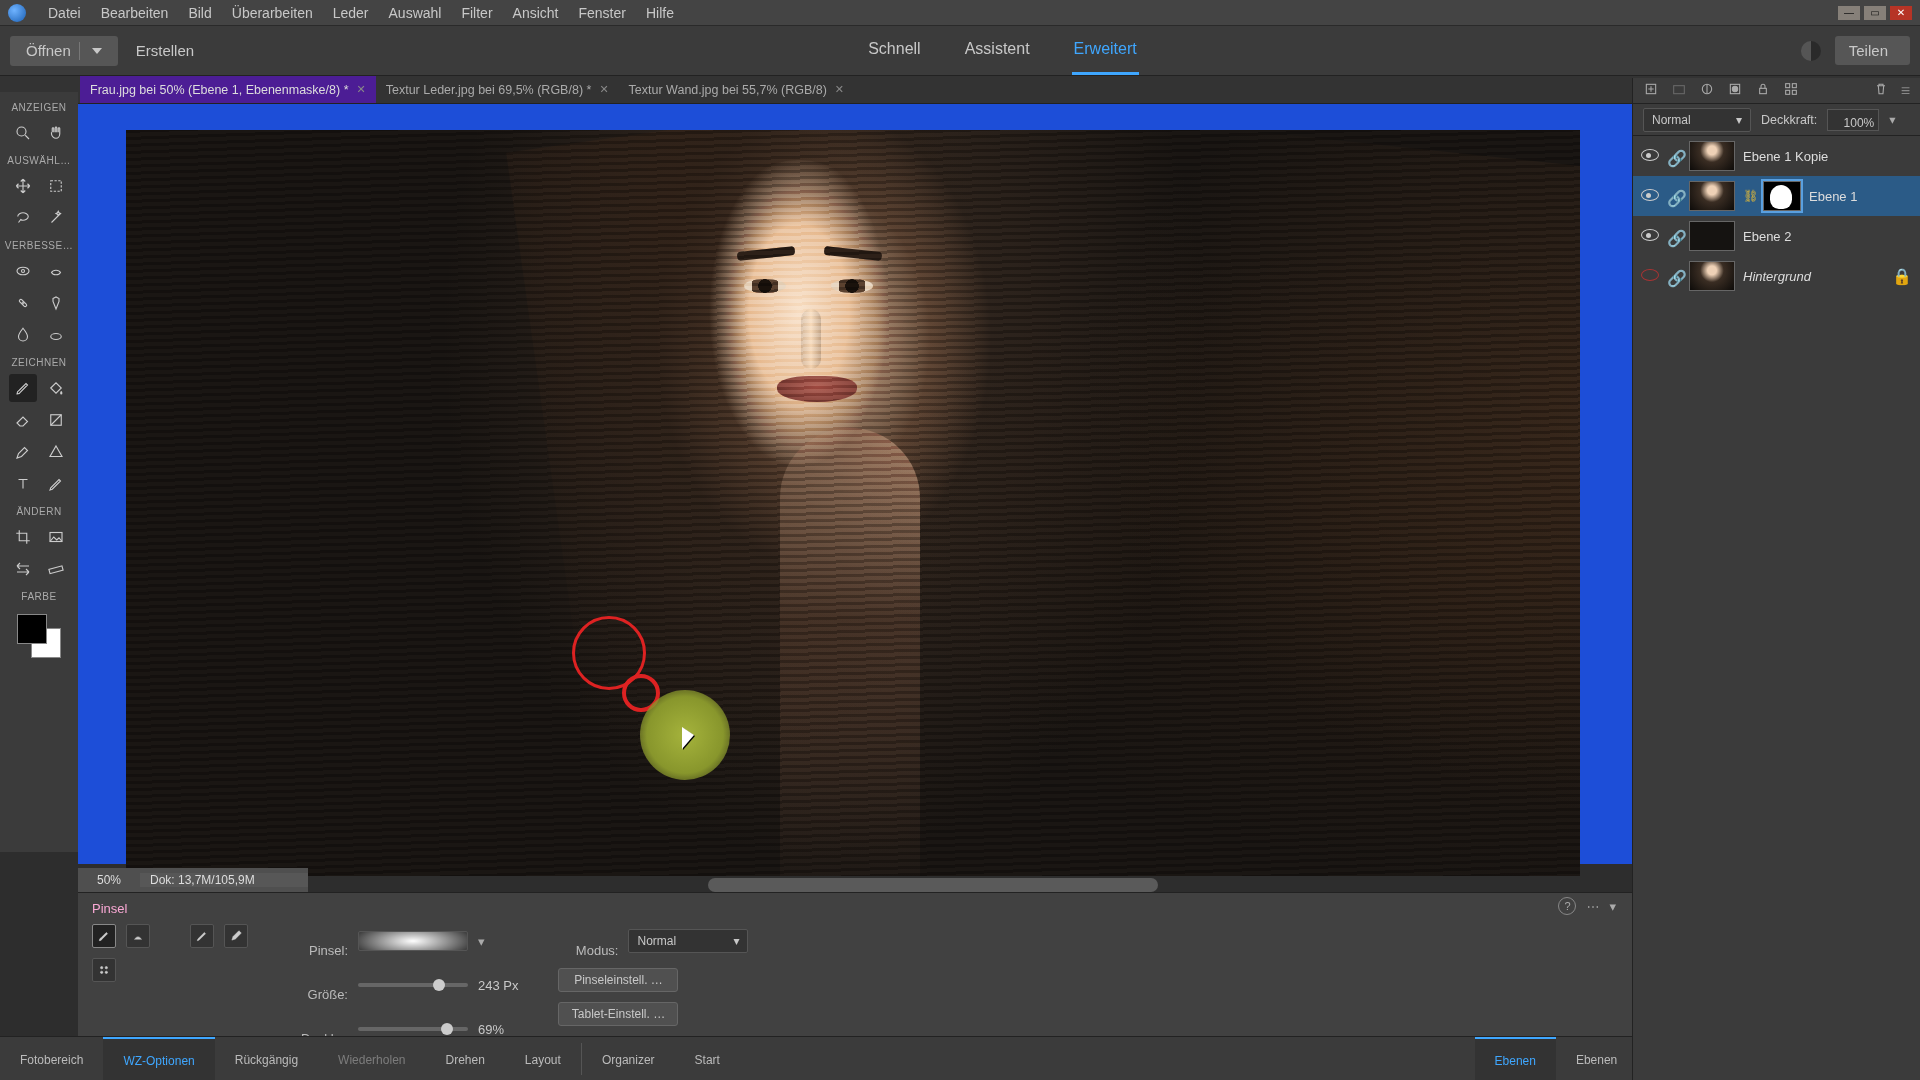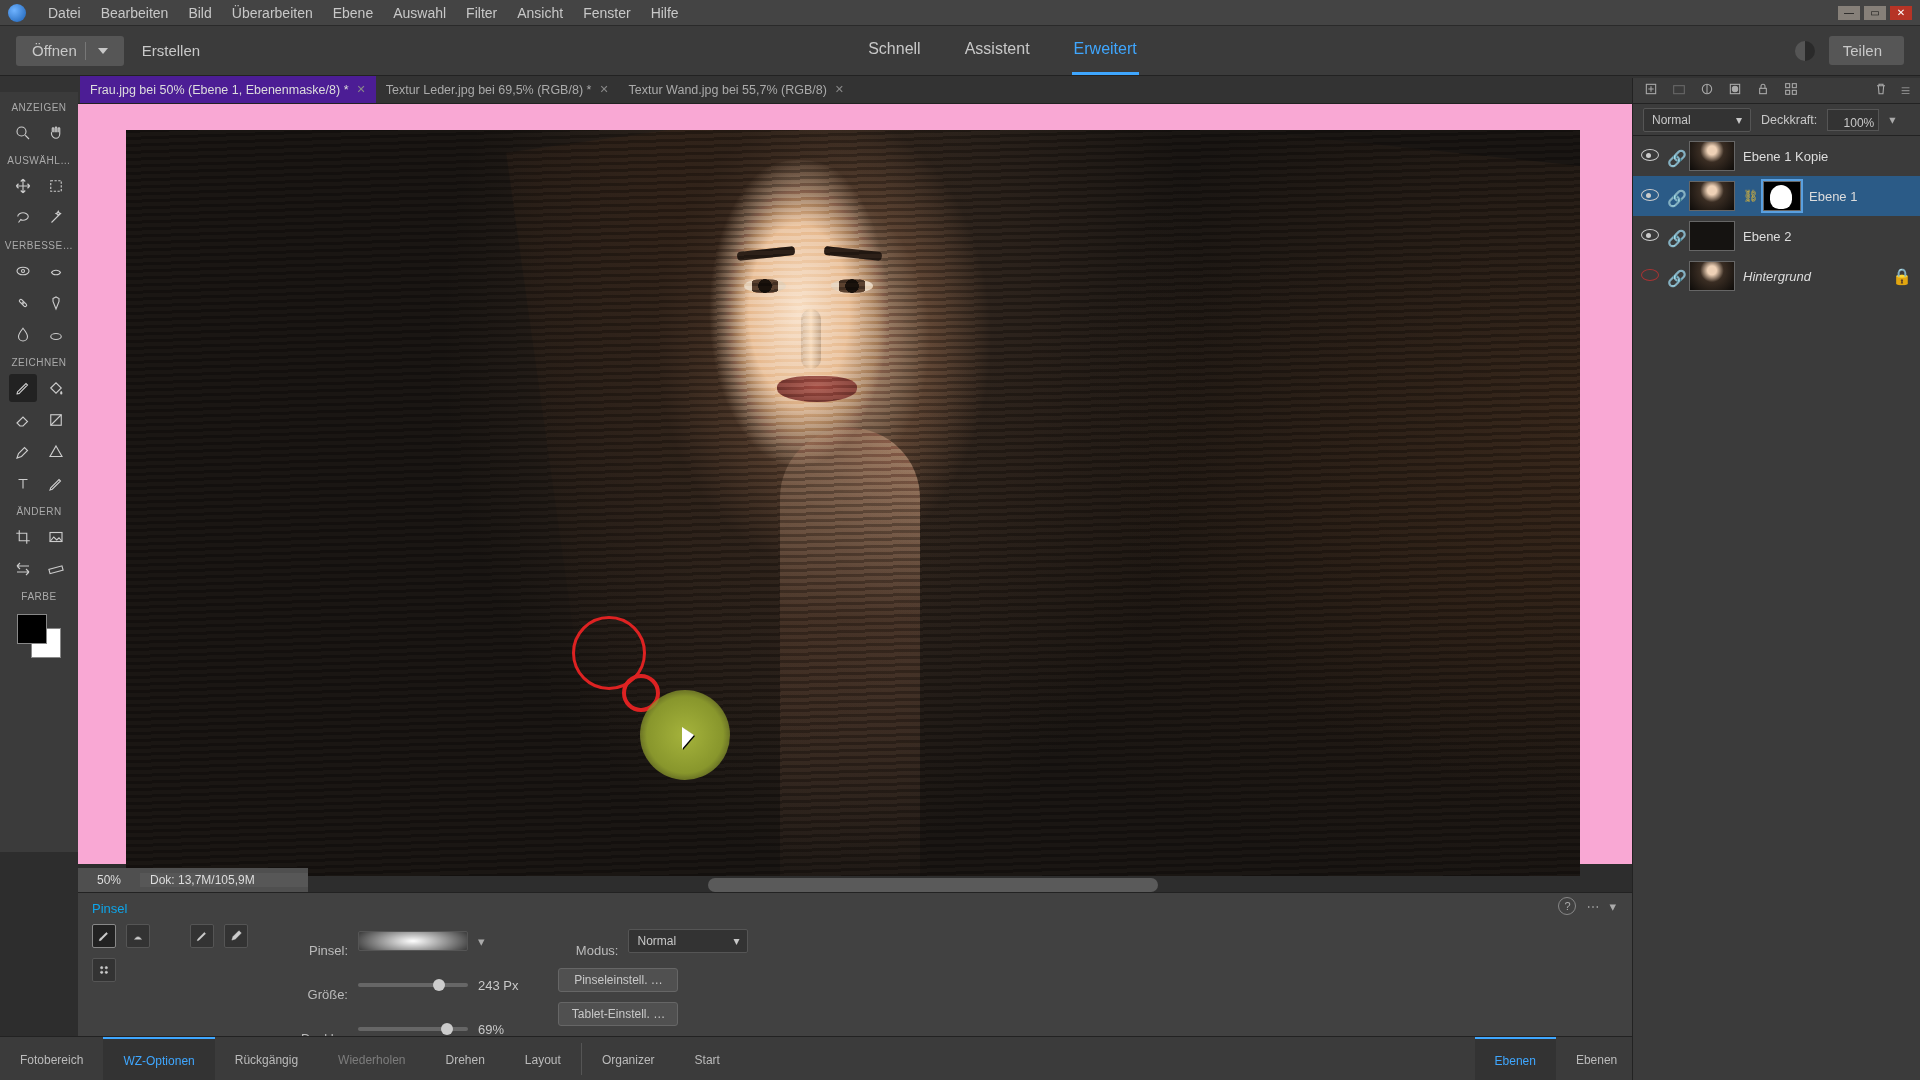--- a/index.html
+++ b/index.html
@@ -7,21 +7,21 @@
 
   
   .menubar { height: 26px; background: #444; display: flex; align-items: center; padding: 0 8px; font-size: 14px; border-bottom: 1px solid #2a2a2a; }
   .app-icon { width: 18px; height: 18px; border-radius: 50%; background: radial-gradient(circle at 35% 35%, #6fb3ff, #1a5fb4); margin-right: 12px; }
   .menubar .mi { padding: 0 10px; cursor: default; }
   .win-ctrls { margin-left: auto; display: flex; gap: 4px; }
   .win-ctrls span { width: 22px; height: 14px; background: #868079; display: inline-flex; align-items: center; justify-content: center; font-size: 10px; color: #111; }
   .win-ctrls .close { background: #b63426; color: #fff; }
 
   
-  .actionbar { height: 50px; background: #3b3b3b; display: flex; align-items: center; padding: 0 16px; border-bottom: 1px solid #222; }
+  .actionbar { height: 50px; background: #3b3b3b; display: flex; align-items: center; padding: 0 10px; border-bottom: 1px solid #222; }
   .btn-open { background: #565656; border-radius: 3px; padding: 6px 16px; display: flex; align-items: center; gap: 8px; font-size: 15px; }
   .btn-open .caret { width: 0; height: 0; border-left: 5px solid transparent; border-right: 5px solid transparent; border-top: 6px solid #c8c8c8; margin-left: 4px; }
   .btn-create { margin-left: 18px; display: flex; align-items: center; gap: 10px; font-size: 15px; }
   .view-tabs { margin: 0 auto; display: flex; gap: 40px; font-size: 16px; }
   .view-tabs .vt { padding: 14px 2px; }
   .view-tabs .vt.active { color: #3fa7ff; border-bottom: 3px solid #3fa7ff; }
   .theme-icon { width: 20px; height: 20px; border-radius: 50%; background: linear-gradient(90deg,#555 50%,#2a2a2a 50%); margin-right: 14px; }
   .btn-share { background: #565656; border-radius: 3px; padding: 6px 14px; display: flex; align-items: center; gap: 8px; font-size: 15px; }
 
   
@@ -35,21 +35,21 @@
   .tb-head { font-size: 10px; letter-spacing: 0.5px; color: #aaa; padding: 6px 4px 4px; text-align: center; }
   .tb-row { display: flex; justify-content: space-around; padding: 2px 6px; }
   .tb-ic { width: 28px; height: 28px; display: flex; align-items: center; justify-content: center; color: #ccc; border-radius: 3px; }
   .tb-ic svg { width: 18px; height: 18px; stroke: #ccc; fill: none; stroke-width: 1.5; }
   .tb-ic.sel { background: #222; }
   .swatches { position: relative; width: 48px; height: 48px; margin: 6px auto; }
   .swatch-b { width: 30px; height: 30px; background: #fff; position: absolute; right: 2px; bottom: 2px; border: 1px solid #888; }
   .swatch-f { width: 30px; height: 30px; background: #000; position: absolute; left: 2px; top: 2px; border: 1px solid #888; }
 
   
-  .canvas-wrap { position: absolute; left: 78px; top: 104px; right: 288px; bottom: 216px; background: #f9a8d4; }
+  .canvas-wrap { position: absolute; left: 78px; top: 104px; right: 288px; bottom: 216px; background: #1d4ed8; }
   .canvas { position: absolute; left: 48px; top: 26px; width: 1454px; height: 746px; background: radial-gradient(ellipse 380px 520px at 48% 28%, #f3dcc6 0%, #d9b696 14%, #6b4f3c 28%, #2e241d 44%, #1a1613 100%); overflow: hidden; }
   .texture { position: absolute; inset: 0; background: repeating-linear-gradient(182deg, rgba(120,110,100,0.12) 0 2px, rgba(0,0,0,0) 2px 5px), repeating-linear-gradient(178deg, rgba(40,35,30,0.4) 0 3px, rgba(0,0,0,0) 3px 7px); mix-blend-mode: overlay; }
   .hair-l { position: absolute; left: 30%; top: -5%; width: 55%; height: 115%; background: radial-gradient(ellipse 70% 120% at 20% 10%, rgba(50,35,25,0.9), rgba(10,8,6,0) 55%); transform: rotate(-8deg); }
   .hair-r { position: absolute; left: 40%; top: 0; width: 70%; height: 110%; background: radial-gradient(ellipse 90% 80% at 90% 30%, rgba(70,48,32,0.7), rgba(10,8,6,0) 60%), radial-gradient(ellipse 100% 60% at 80% 50%, rgba(50,34,22,0.5), rgba(0,0,0,0) 65%); transform: rotate(6deg); }
   .face { position: absolute; left: 38%; top: 4%; width: 240px; height: 360px; background: radial-gradient(ellipse 52% 60% at 50% 42%, #f9e4cf 0%, #ecc9a9 40%, rgba(120,80,60,0) 72%); border-radius: 50% 50% 45% 45%; }
   .brow-l, .brow-r { position: absolute; width: 58px; height: 9px; background: #2d2018; border-radius: 4px; }
   .brow-l { left: 42%; top: 16%; transform: rotate(-6deg);} .brow-r { left: 48%; top: 16%; transform: rotate(6deg);}
   .eye-l, .eye-r { position: absolute; width: 42px; height: 14px; background: radial-gradient(circle at 50% 50%, #1a120c 30%, #5b4230 31% 60%, #e9d8c4 61%); border-radius: 50%; }
   .eye-l { left: 42.5%; top: 20%; } .eye-r { left: 48.5%; top: 20%; }
   .nose { position: absolute; left: 46.4%; top: 24%; width: 20px; height: 60px; background: linear-gradient(90deg, rgba(0,0,0,0.1), rgba(255,235,210,0.4), rgba(0,0,0,0.15)); border-radius: 10px; }
@@ -63,21 +63,21 @@
   .cursor::before { content: ""; position: absolute; width: 0; height: 0; border-left: 12px solid #fff; border-top: 8px solid transparent; border-bottom: 14px solid transparent; filter: drop-shadow(1px 1px 0 #000); }
 
   .statusbar { position: absolute; left: 0; bottom: -28px; height: 24px; width: 230px; background: #4f4f4f; display: flex; align-items: center; font-size: 12px; color: #ddd; }
   .statusbar .zoom { width: 62px; text-align: center; background: #4f4f4f; }
   .statusbar .doc { padding: 0 10px; background: #575757; flex: 1; }
   .hscroll { position: absolute; left: 630px; bottom: -28px; width: 450px; height: 14px; background: #5a5a5a; border-radius: 7px; }
   .vscroll { position: absolute; right: -14px; top: 230px; width: 14px; height: 300px; background: #5a5a5a; border-radius: 7px; }
 
   
   .tool-opts { position: absolute; left: 78px; right: 288px; bottom: 44px; height: 144px; background: #414141; border-top: 1px solid #222; padding: 8px 14px; font-size: 13px; }
-  .tool-title { font-size: 13px; color: #0ea5e9; margin-bottom: 8px; }
+  .tool-title { font-size: 13px; color: #f9a8d4; margin-bottom: 8px; }
   .tool-opts .row { display: flex; align-items: center; gap: 10px; margin-bottom: 10px; }
   .subic { width: 24px; height: 24px; background: #333; border: 1px solid #555; border-radius: 2px; display: flex; align-items: center; justify-content: center; }
   .subic svg { width: 14px; height: 14px; stroke: #ccc; fill: #ccc; }
   .subic.sel { background: #222; border-color: #888; }
   .pg { display: flex; align-items: center; gap: 10px; }
   .pg label { width: 60px; text-align: right; color: #bbb; margin-top: 19px; }
   .brush-swatch { width: 110px; height: 20px; background: radial-gradient(ellipse 55% 100% at 50% 50%, #fff, rgba(255,255,255,0)); border: 1px solid #555; border-radius: 2px; }
   .dd { width: 120px; height: 24px; background: #333; border: 1px solid #555; border-radius: 2px; display: flex; align-items: center; padding: 0 8px; justify-content: space-between; font-size: 12px; }
   .slider { width: 110px; height: 4px; background: #666; position: relative; border-radius: 2px; }
   .slider .thumb { width: 12px; height: 12px; background: #ccc; border-radius: 50%; position: absolute; top: -4px; }
@@ -119,21 +119,21 @@
 </style>
 </head>
 <body>
 
 <div class="menubar">
   <div class="app-icon"></div>
   <span class="mi">Datei</span>
   <span class="mi">Bearbeiten</span>
   <span class="mi">Bild</span>
   <span class="mi">Überarbeiten</span>
-  <span class="mi">Ebene</span>
+  <span class="mi">Leder</span>
   <span class="mi">Auswahl</span>
   <span class="mi">Filter</span>
   <span class="mi">Ansicht</span>
   <span class="mi">Fenster</span>
   <span class="mi">Hilfe</span>
   <div class="win-ctrls">
     <span>—</span>
     <span>▭</span>
     <span class="close">✕</span>
   </div>

